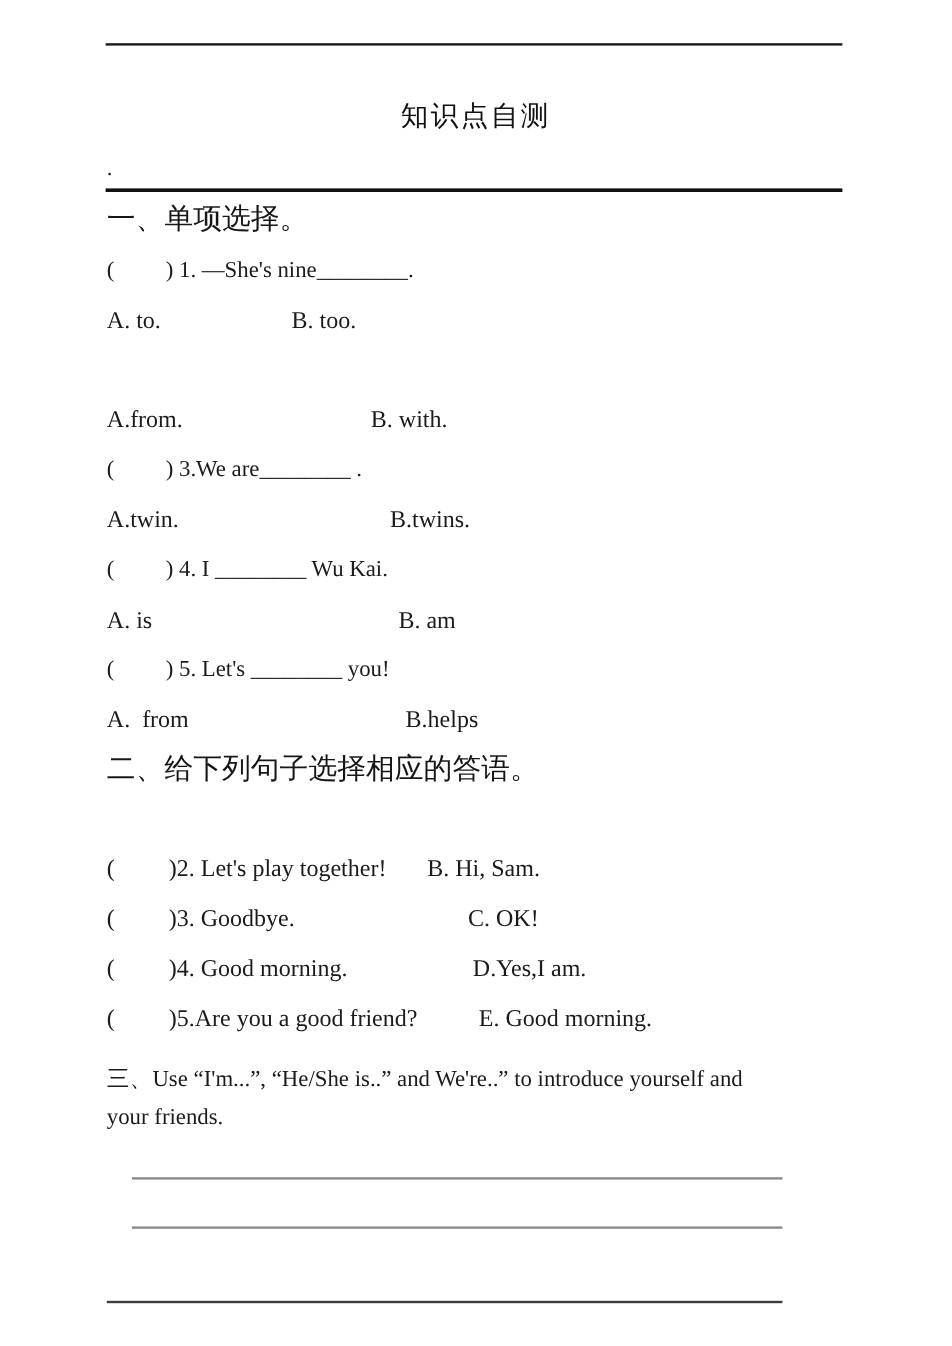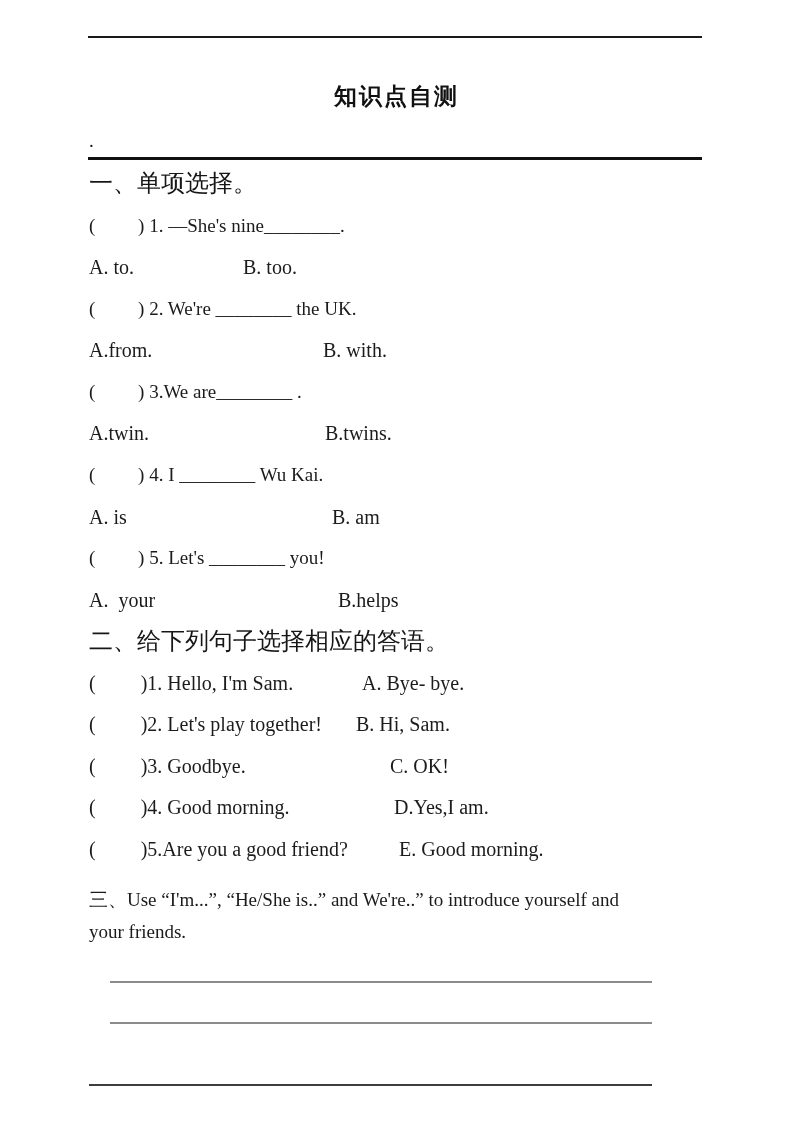--- a/index.html
+++ b/index.html
@@ -12,21 +12,21 @@
     color: #1b1b1b;
     overflow: hidden;
   }
   .rule { position: absolute; }
   .rule-top    { top: 36px;   left: 88px; width: 614px; height: 2px; background: #1a1a1a; }
   .rule-thick  { top: 157px;  left: 88px; width: 614px; height: 3px; background: #111111; }
   .rule-bottom { top: 1084px; left: 89px; width: 563px; height: 2px; background: #3d3d3d; }
   .wline { position: absolute; left: 110px; width: 542px; height: 2px; background: #8b8b8b; }
   .title {
     position: absolute; top: 81px; left: 0; width: 100%;
-    text-align: center; font-weight: 700; font-size: 23px; letter-spacing: 2px;
+    text-align: center; font-weight: 400; font-size: 23px; letter-spacing: 2px;
     color: #111111;
   }
   .line {
     position: absolute; left: 89px; white-space: pre;
     font-size: 19px; line-height: 26px;
   }
   .line2 {
     position: absolute; left: 0; width: 793px; height: 26px;
     white-space: pre; font-size: 20px; line-height: 26px;
   }
@@ -48,50 +48,45 @@
   <div class="rule rule-thick"></div>
 
   <div class="line heading" style="top:170px">一、单项选择。</div>
 
   <div class="line" style="top:213px">(         ) 1. —She's nine________.</div>
   <div class="line2" style="top:254px">
     <span class="c1">A. to.</span>
     <span class="c2" style="left:243px">B. too.</span>
   </div>
 
-  <div class="line" style="top:296px">(         ) 2. We're ________ the UK.</div>
   <div class="line2" style="top:337px">
     <span class="c1">A.from.</span>
-    <span class="c2" style="left:323px">B. with.</span>
+    <span class="c2" style="left:309px">B. with.</span>
   </div>
 
   <div class="line" style="top:379px">(         ) 3.We are________ .</div>
   <div class="line2" style="top:420px">
     <span class="c1">A.twin.</span>
     <span class="c2" style="left:325px">B.twins.</span>
   </div>
 
   <div class="line" style="top:462px">(         ) 4. I ________ Wu Kai.</div>
   <div class="line2" style="top:504px">
     <span class="c1">A. is</span>
     <span class="c2" style="left:332px">B. am</span>
   </div>
 
   <div class="line" style="top:545px">(         ) 5. Let's ________ you!</div>
   <div class="line2" style="top:587px">
-    <span class="c1">A.  your</span>
+    <span class="c1">A.  from</span>
     <span class="c2" style="left:338px">B.helps</span>
   </div>
 
   <div class="line heading" style="top:628px">二、给下列句子选择相应的答语。</div>
 
-  <div class="line2" style="top:670px">
-    <span class="c1">(         )1. Hello, I'm Sam.</span>
-    <span class="c2" style="left:362px">A. Bye- bye.</span>
-  </div>
   <div class="line2" style="top:711px">
     <span class="c1">(         )2. Let's play together!</span>
     <span class="c2" style="left:356px">B. Hi, Sam.</span>
   </div>
   <div class="line2" style="top:753px">
     <span class="c1">(         )3. Goodbye.</span>
     <span class="c2" style="left:390px">C. OK!</span>
   </div>
   <div class="line2" style="top:794px">
     <span class="c1">(         )4. Good morning.</span>

